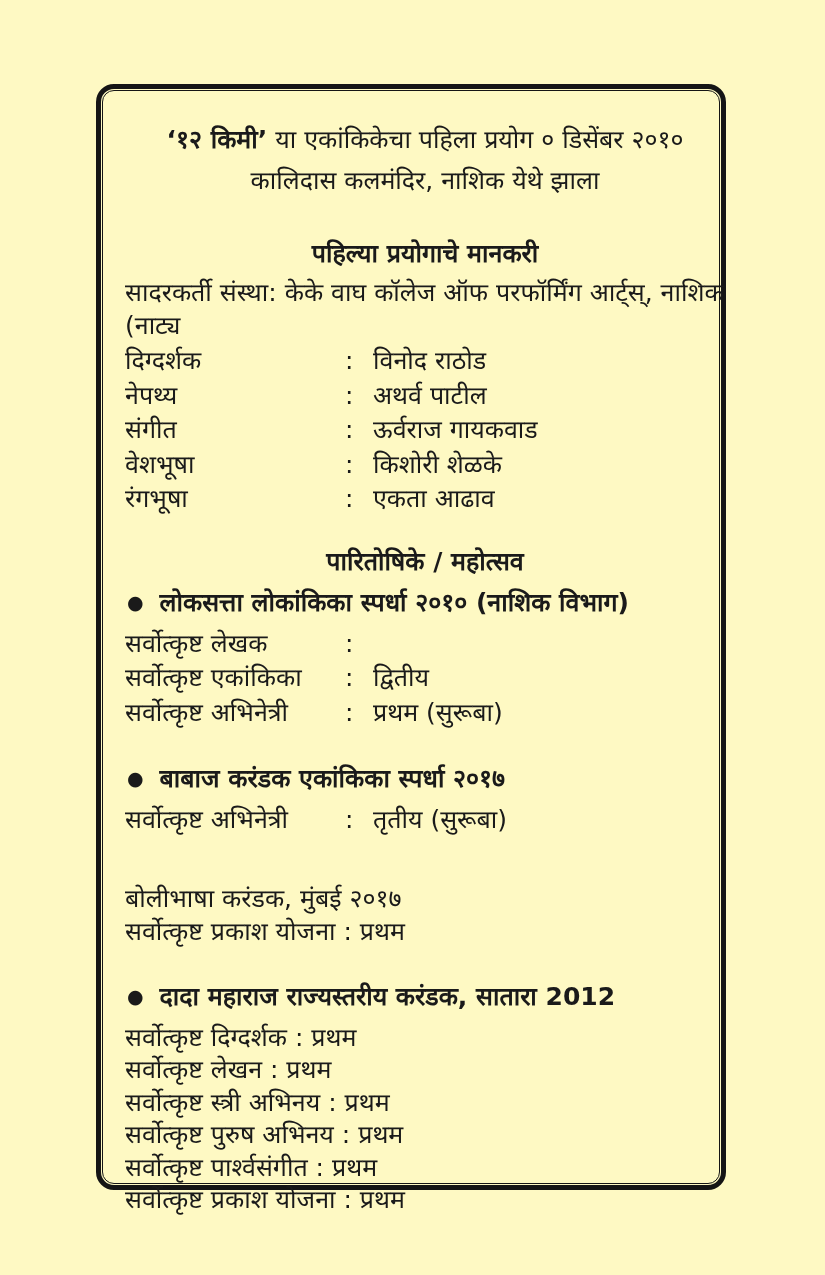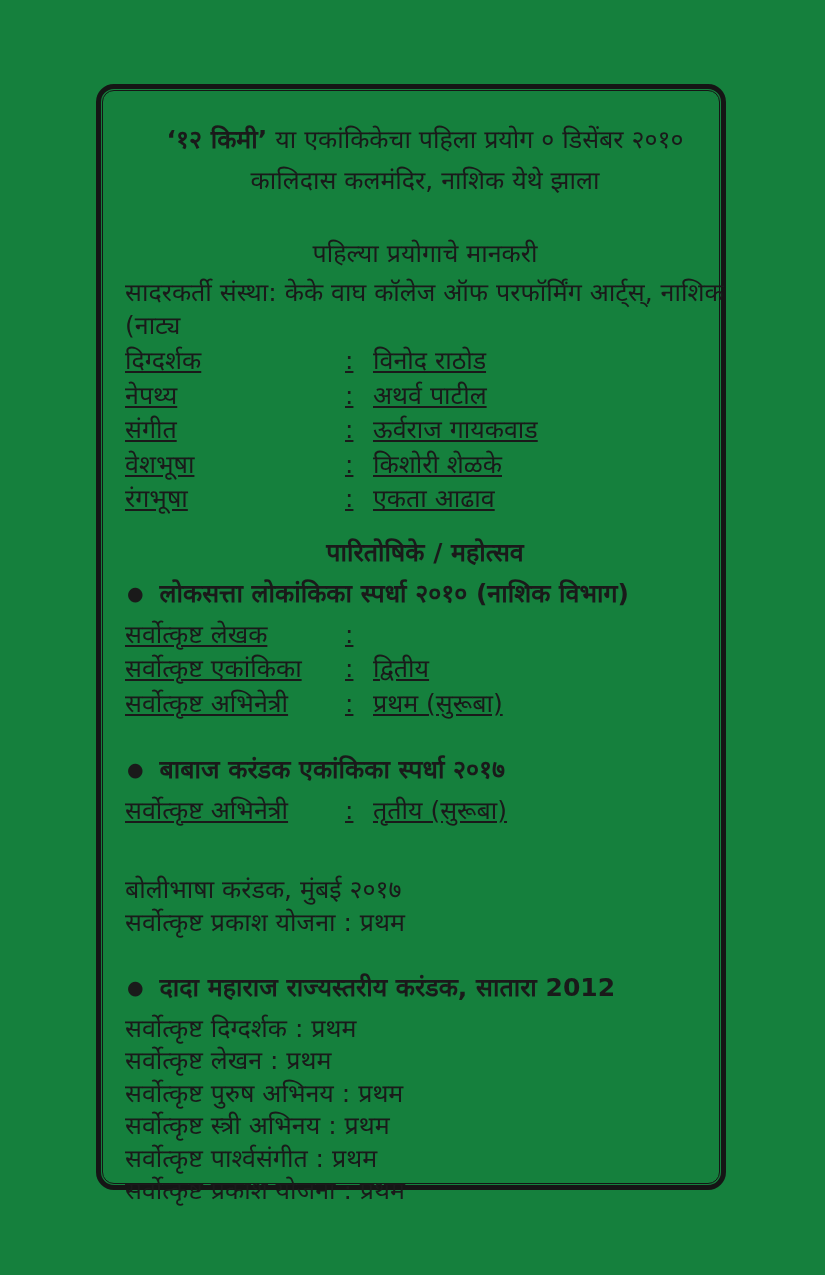--- a/index.html
+++ b/index.html
@@ -8,21 +8,21 @@
     background: #ffffff;
     width: 825px;
     height: 1275px;
     font-family: "DejaVu Sans", "Liberation Sans", sans-serif;
     color: #1a1a1a;
   }
   .page {
     position: relative;
     width: 825px;
     height: 1275px;
-    background: #15803d;
+    background: #fef9c3;
     overflow: hidden;
   }
   .frame-outer {
     position: absolute;
     left: 96px;
     top: 84px;
     width: 620px;
     height: 1096px;
     border: 5px solid #151515;
     border-radius: 18px;
@@ -40,40 +40,39 @@
     width: 600px;
     padding: 34px 18px 0 22px;
     font-size: 25px;
     line-height: 33px;
   }
   .center { text-align: center; }
   .bold { font-weight: 700; }
   .intro-line1 { margin: 0 0 8px 0; }
   .intro-line2 { margin: 0 0 0 0; }
   .sec-heading {
-    font-weight: 400;
+    font-weight: 700;
     text-align: center;
     margin-top: 40px;
     margin-bottom: 6px;
   }
   .presenter-line { margin: 2px 0; }
   .kv {
     display: flex;
     align-items: baseline;
     margin: 1px 0;
     height: 33.5px;
-    text-decoration: underline;
   }
   .kv .k { width: 220px; flex: 0 0 auto; }
   .kv .colon { width: 28px; flex: 0 0 auto; }
   .kv .v { flex: 1 1 auto; }
   .awards-heading {
     font-weight: 700;
     text-align: center;
-    margin-top: 20px;
+    margin-top: 29px;
     margin-bottom: 8px;
   }
   .bullet-row {
     display: flex;
     align-items: baseline;
     font-weight: 700;
     margin: 6px 0 6px 2px;
   }
   .bullet-row .bullet {
     font-size: 19px;
@@ -168,20 +167,20 @@
       <div class="plain-line">सर्वोत्कृष्ट प्रकाश योजना : प्रथम</div>
 
       <div class="gap-md"></div>
 
       <div class="bullet-row">
         <span class="bullet">●</span>
         <span>दादा महाराज राज्यस्तरीय करंडक, सातारा 2012</span>
       </div>
       <div class="group3-line">सर्वोत्कृष्ट दिग्दर्शक : प्रथम</div>
       <div class="group3-line">सर्वोत्कृष्ट लेखन : प्रथम</div>
+      <div class="group3-line">सर्वोत्कृष्ट स्त्री अभिनय : प्रथम</div>
       <div class="group3-line">सर्वोत्कृष्ट पुरुष अभिनय : प्रथम</div>
-      <div class="group3-line">सर्वोत्कृष्ट स्त्री अभिनय : प्रथम</div>
       <div class="group3-line">सर्वोत्कृष्ट पार्श्वसंगीत : प्रथम</div>
       <div class="group3-line">सर्वोत्कृष्ट प्रकाश योजना : प्रथम</div>
 
     </div>
   </div>
 </div>
 
 </body></html>

